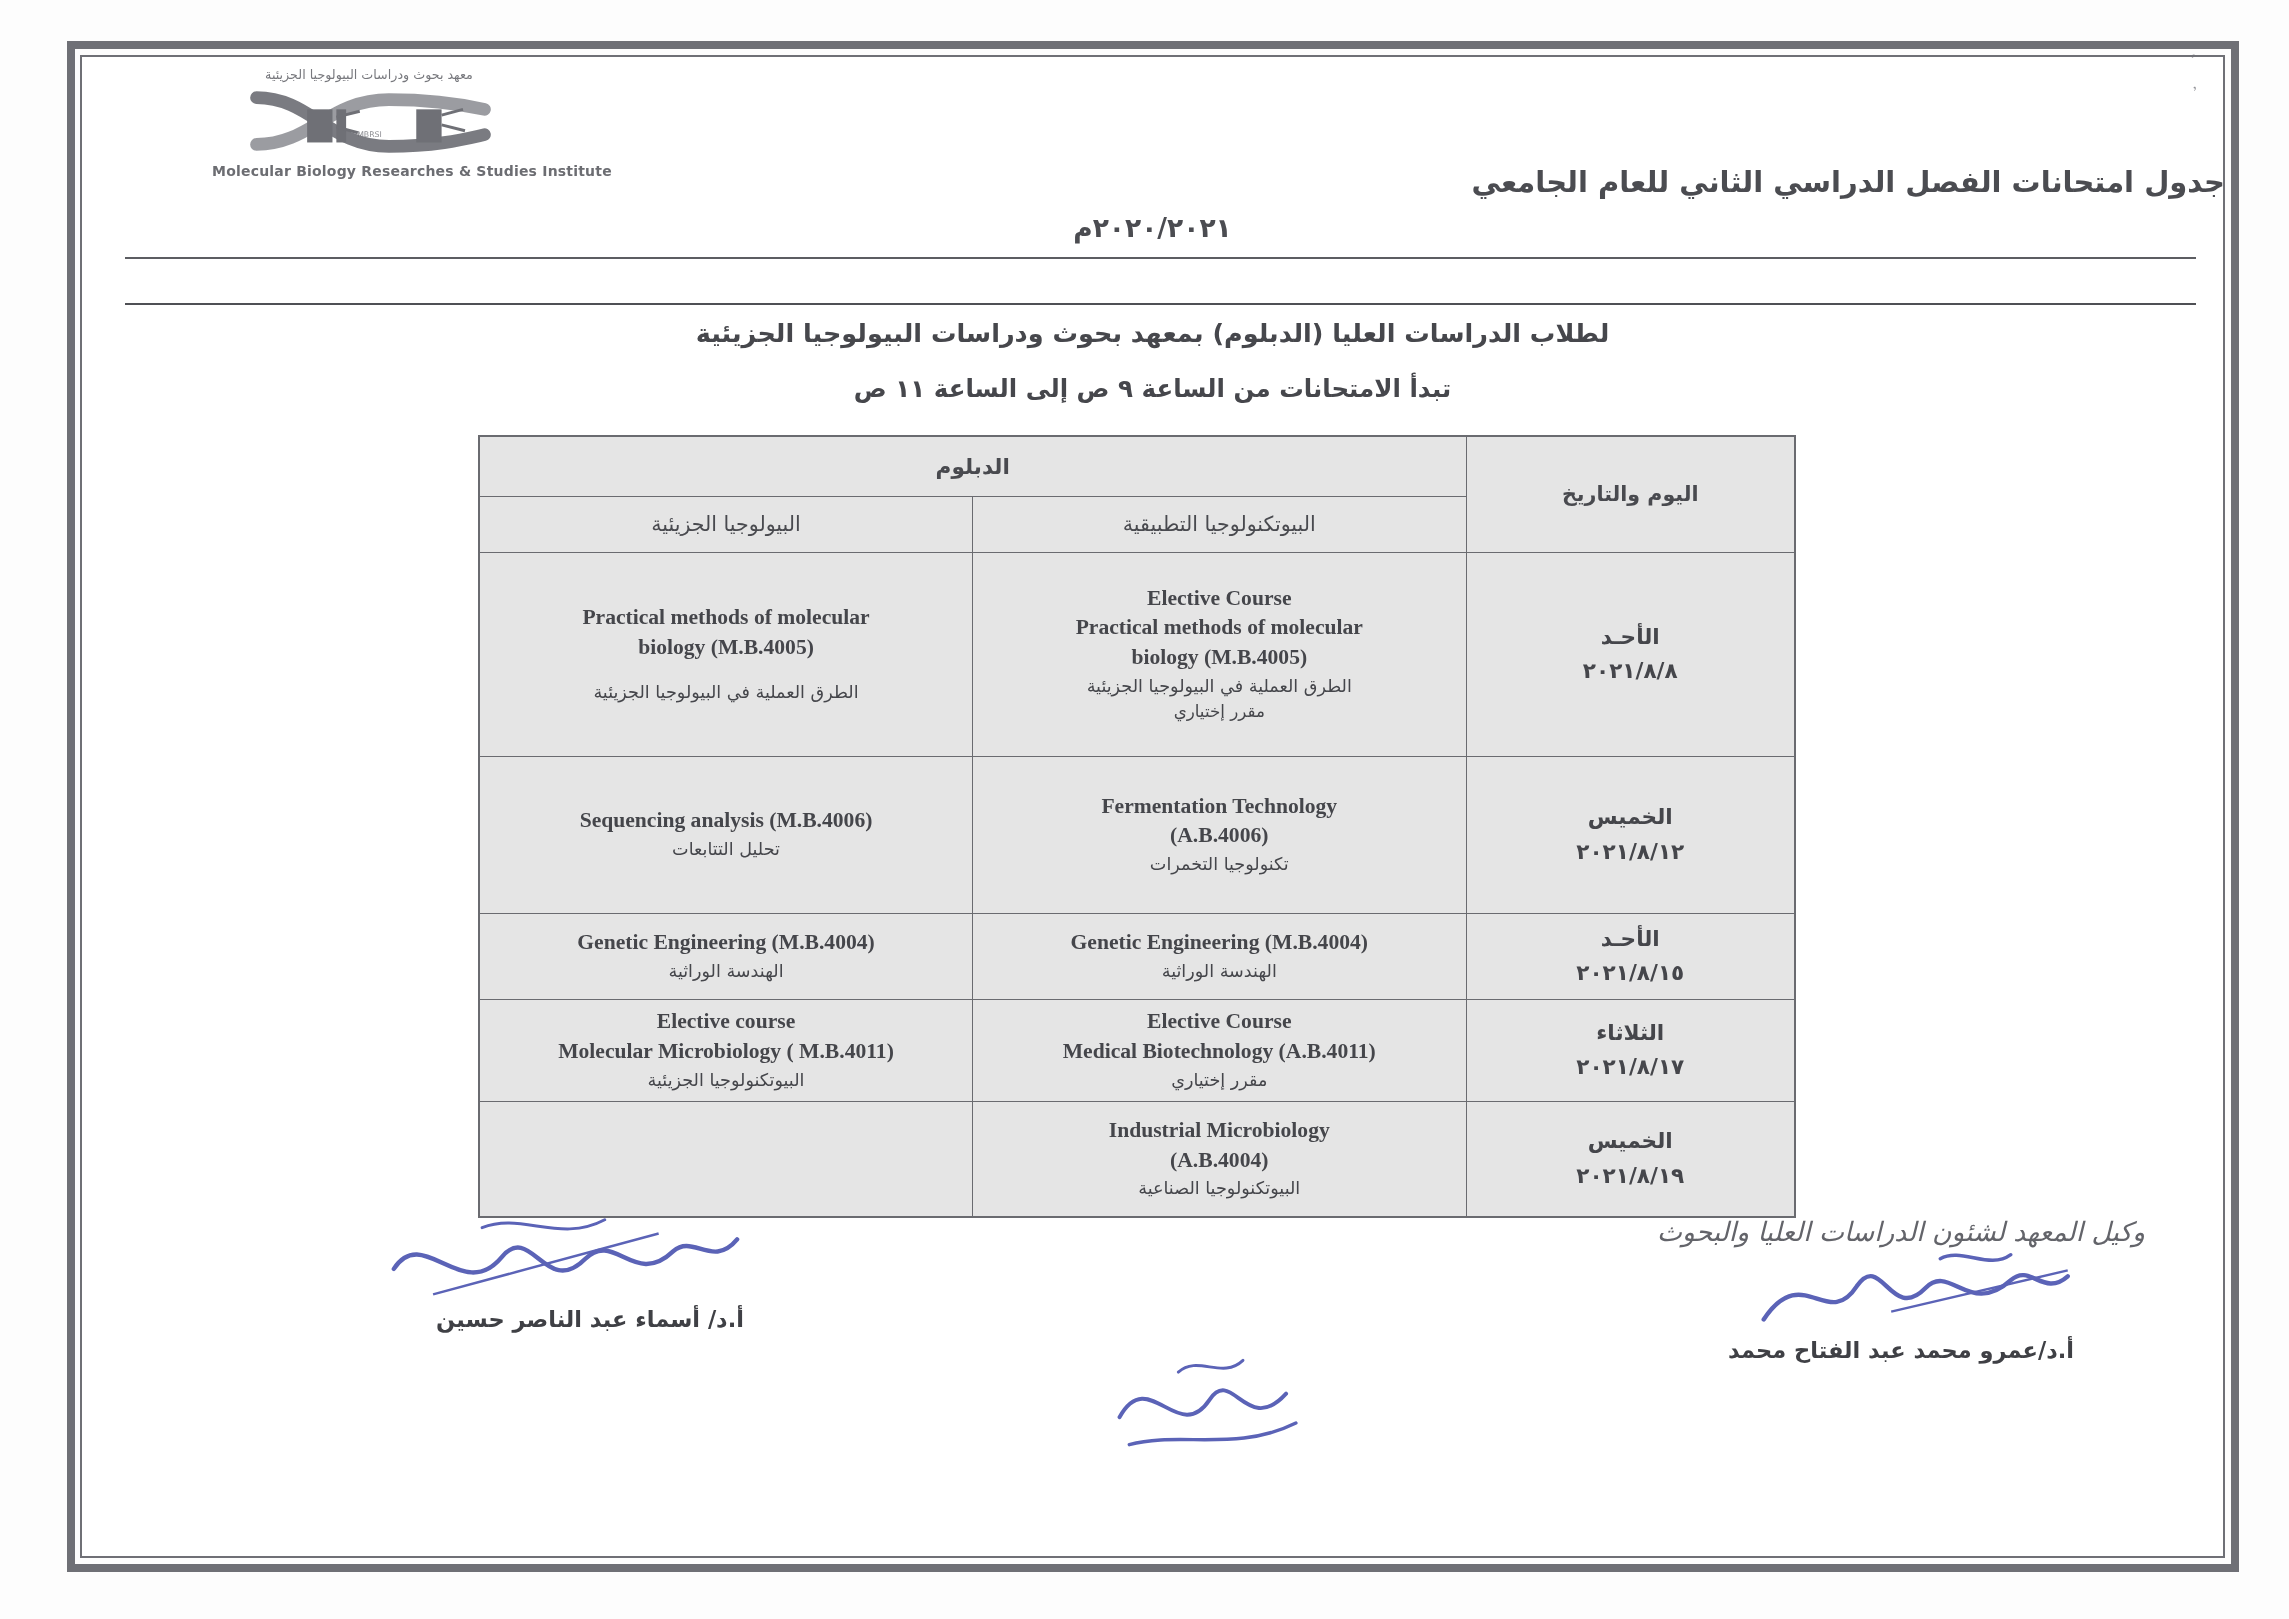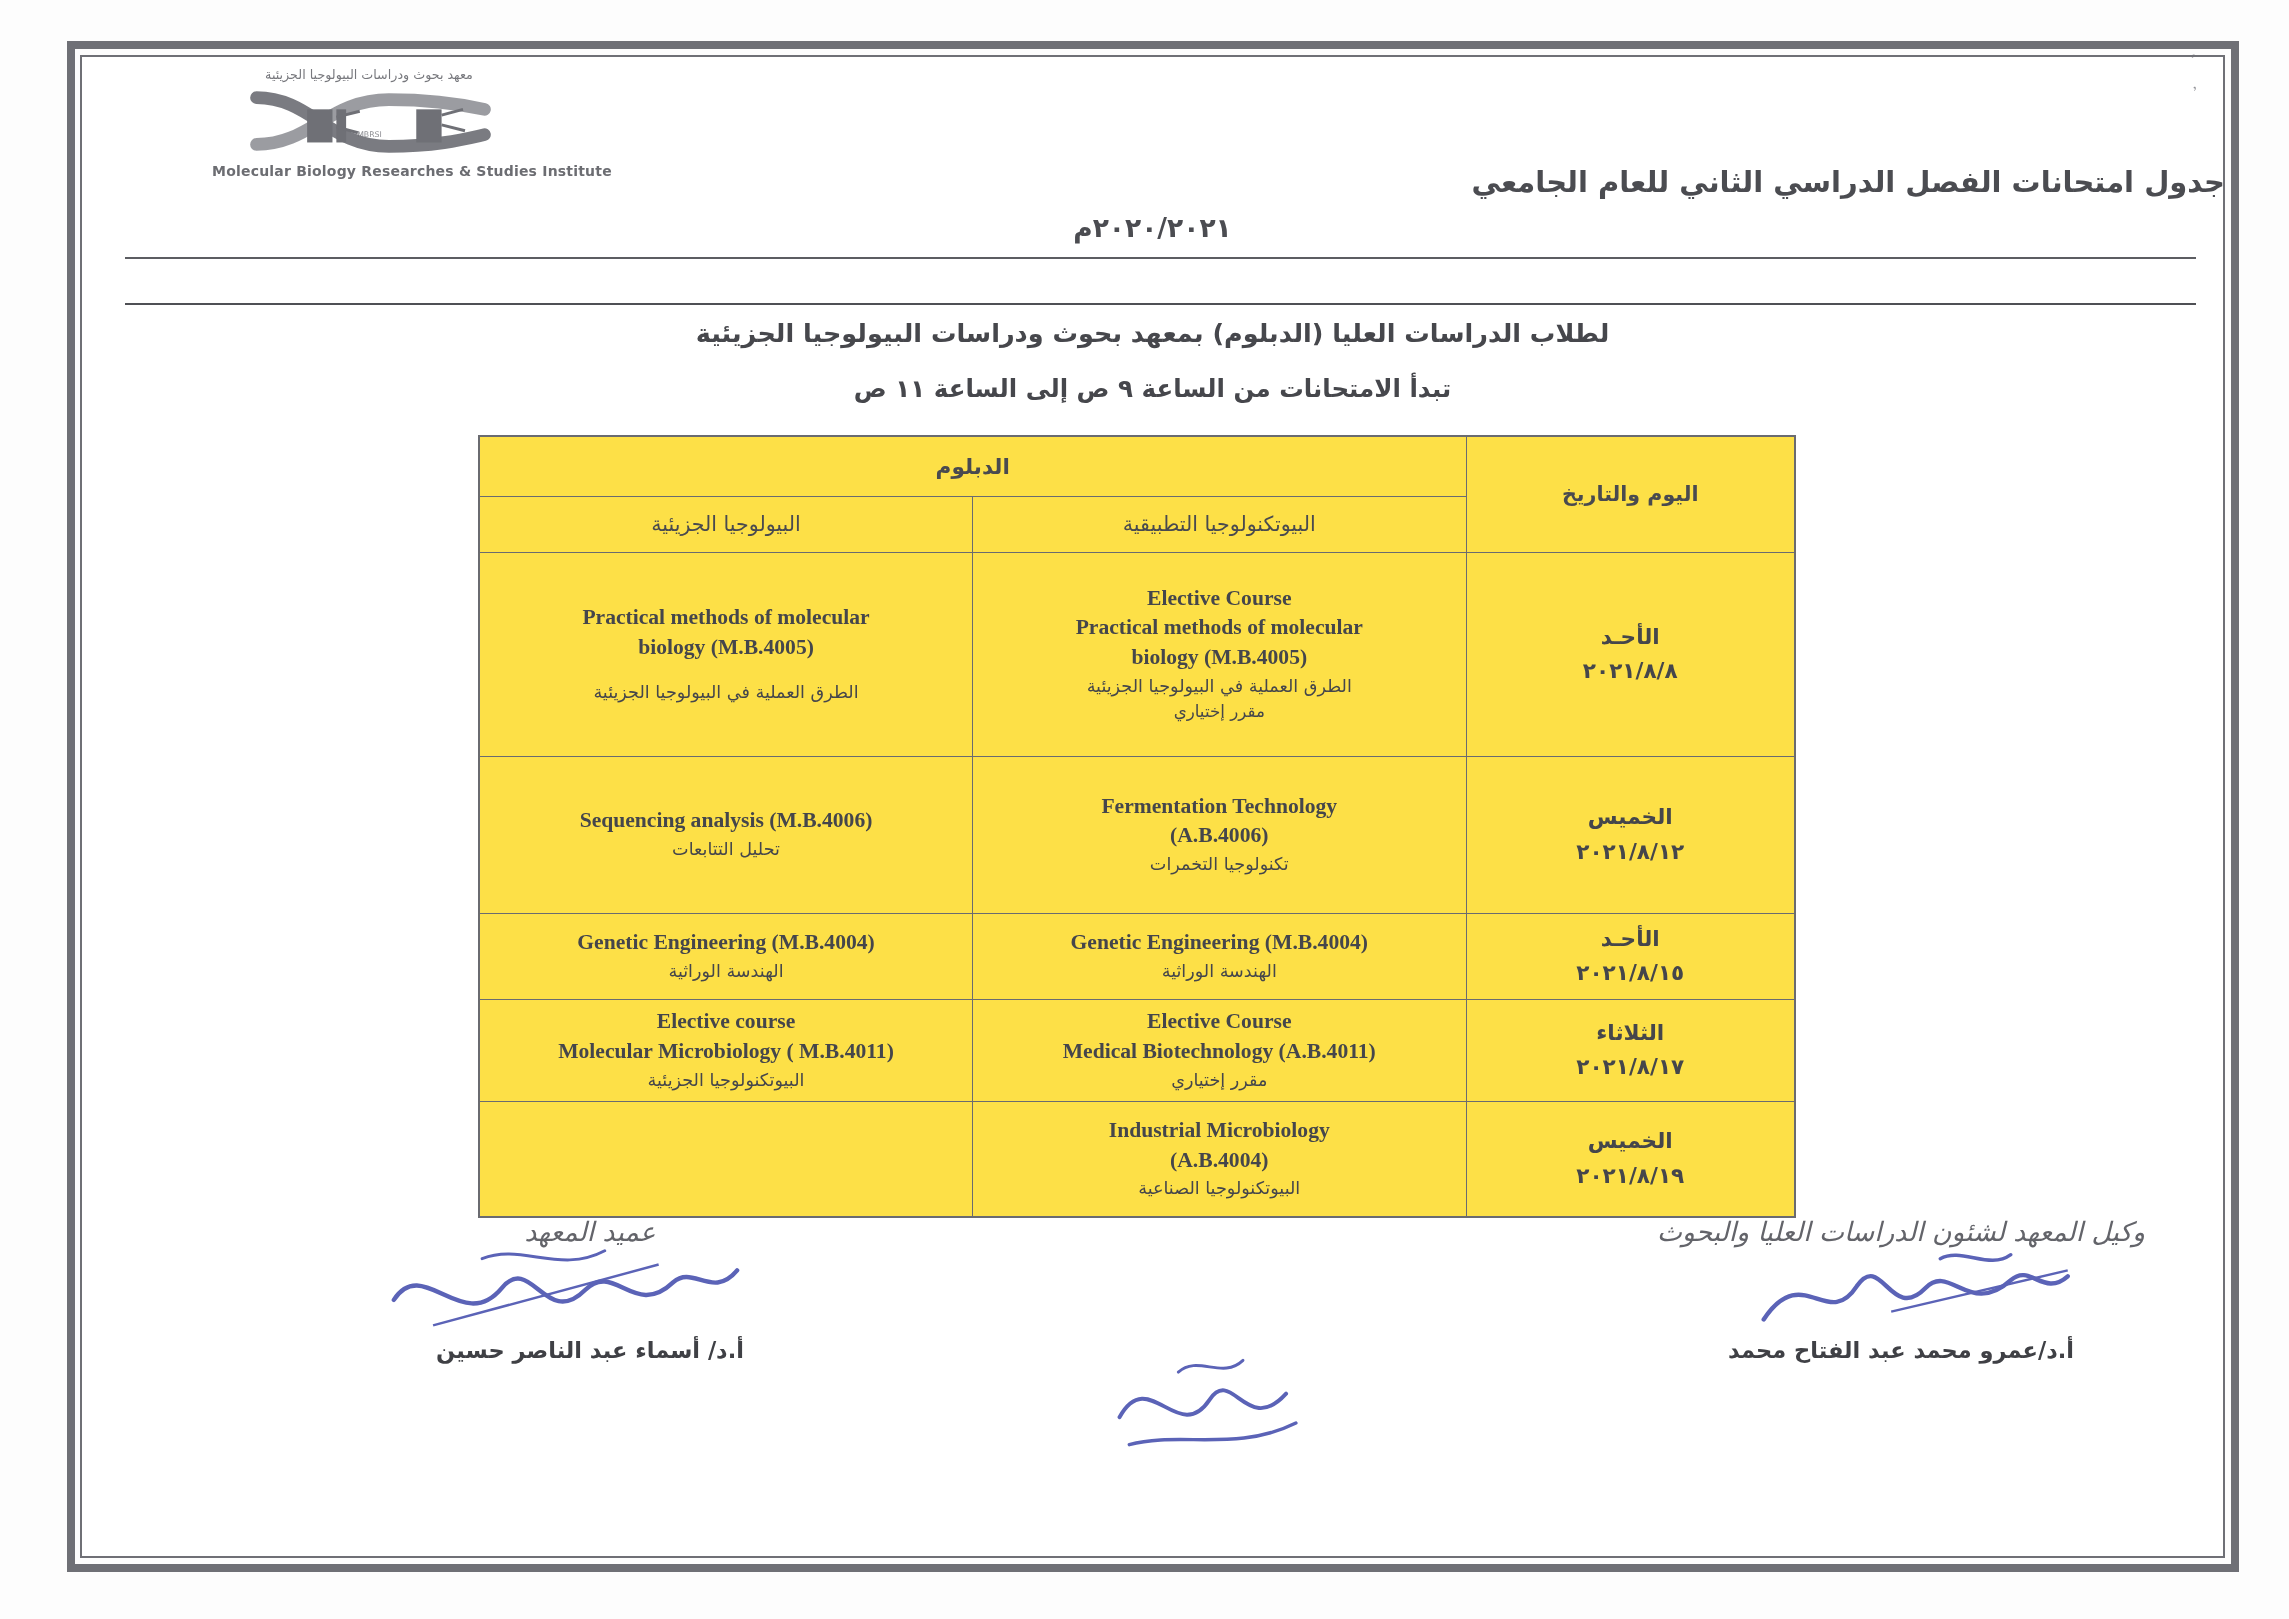--- a/index.html
+++ b/index.html
@@ -137,21 +137,21 @@
   
   .table-wrap{
     position:absolute;
     left:398px;
     top:380px;
     width:1318px;
   }
   table.sched{
     width:100%;
     border-collapse:collapse;
-    background:#fde047;
+    background:#e5e5e5;
     border:2.9px solid #6a6b70;
     table-layout:fixed;
   }
   table.sched td, table.sched th{
     border:1.6px solid #6a6b70;
     vertical-align:middle;
     text-align:center;
     padding:5.9px 7.8px;
   }
   .col-mb{width:37.5%;}
@@ -405,21 +405,20 @@
         <svg class="scribble" viewBox="0 0 520 104" aria-hidden="true">
           <path d="M120 80 C 160 20, 185 92, 215 46 C 240 10, 250 84, 285 48 C 310 22, 330 78, 372 40 C 392 22, 405 58, 430 36" stroke="#5b63b7" stroke-width="4.5" fill="none" stroke-linecap="round"></path>
           <path d="M300 18 C 322 6, 350 30, 372 14" stroke="#5b63b7" stroke-width="3.5" fill="none" stroke-linecap="round"></path>
           <path d="M250 72 L 430 30" stroke="#5b63b7" stroke-width="2.5" fill="none"></path>
         </svg>
       </div>
       <div class="sig-name">أ.د/عمرو محمد عبد الفتاح محمد</div>
     </div>
 
     <div class="sig left">
-      <div class="sig-role handwrite">عميد المعهد</div>
       <div class="sig-space">
         <svg class="scribble" viewBox="0 0 520 104" aria-hidden="true">
           <path d="M60 60 C 90 14, 130 96, 170 48 C 200 12, 215 90, 255 50 C 285 20, 305 80, 345 42 C 365 24, 385 60, 410 30" stroke="#5b63b7" stroke-width="4.5" fill="none" stroke-linecap="round"></path>
           <path d="M150 18 C 190 2, 230 34, 275 10" stroke="#5b63b7" stroke-width="3" fill="none" stroke-linecap="round"></path>
           <path d="M100 86 L 330 24" stroke="#5b63b7" stroke-width="2.5" fill="none"></path>
         </svg>
       </div>
       <div class="sig-name">أ.د/ أسماء عبد الناصر حسين</div>
     </div>
 

